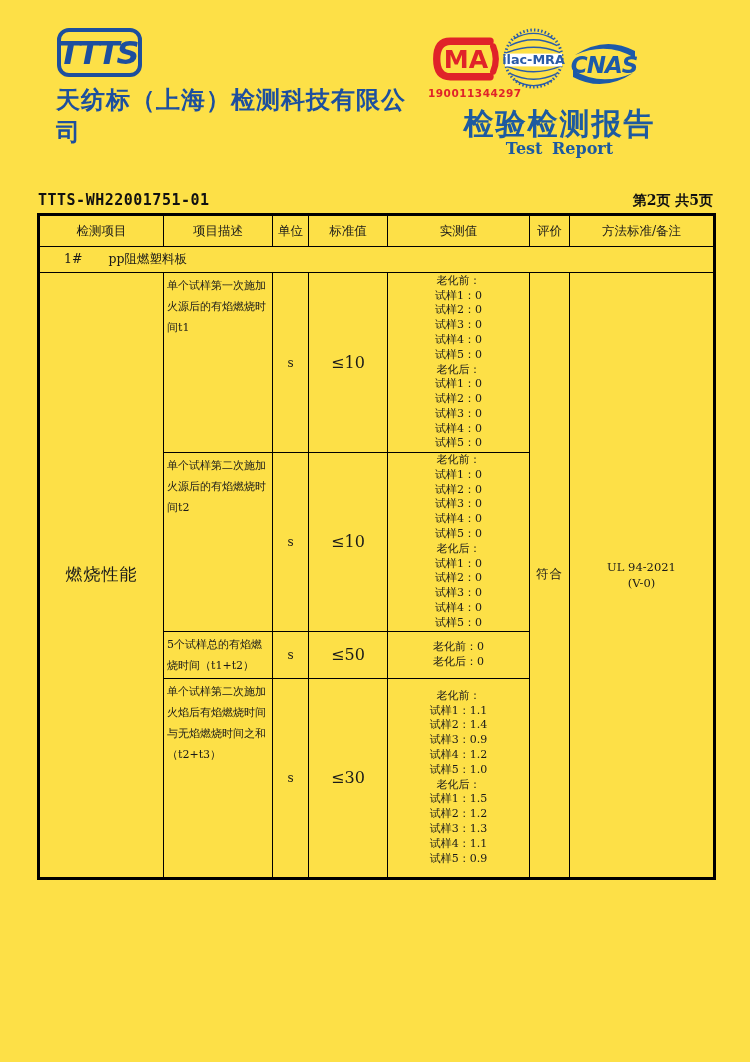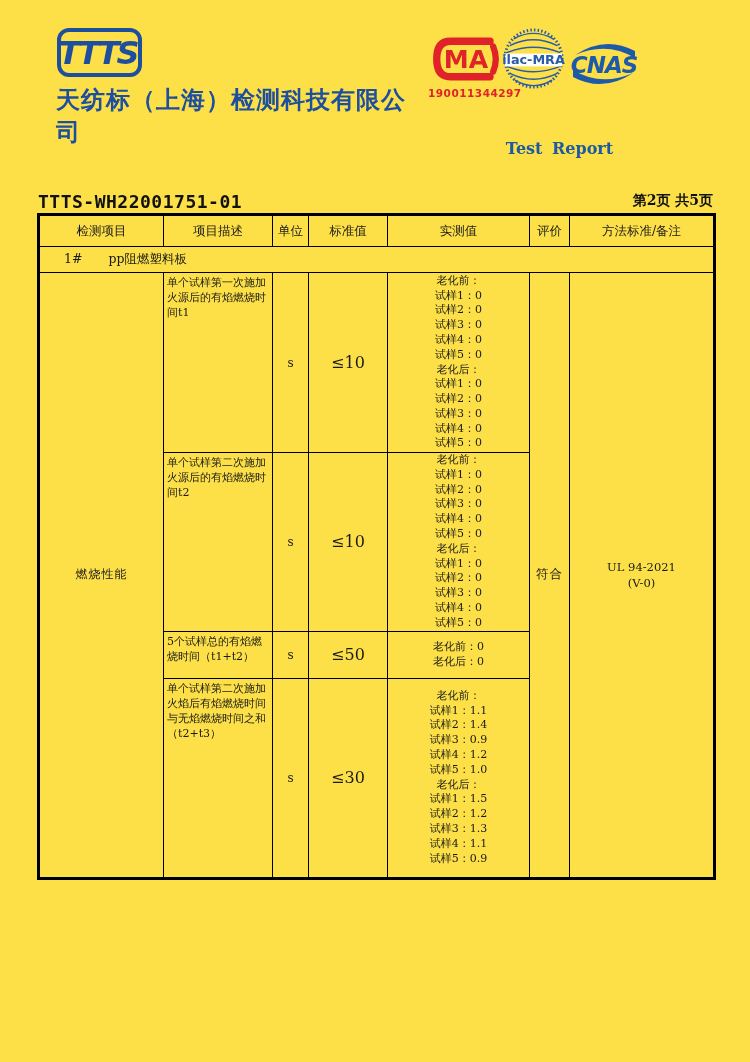--- a/index.html
+++ b/index.html
@@ -29,45 +29,45 @@
                font-family:"DejaVu Sans","Liberation Sans",sans-serif;
                font-size:9px; line-height:10.5px; font-weight:bold; color:#1d4f9e; }
   .title-cn { position:absolute; left:452px; top:104px; width:215px; text-align:center;
               font-size:30px; font-weight:bold; color:#1d5aa0; letter-spacing:2px; }
   .title-en { position:absolute; left:452px; top:139px; width:215px; text-align:center;
               font-size:16px; font-weight:bold; color:#1d5aa0; word-spacing:4px; }
 
   
   .report-no { position:absolute; left:38px; top:191px;
                font-family:"DejaVu Sans Mono","Liberation Mono",monospace;
-               font-weight:bold; font-size:18px; letter-spacing:0.5px; color:#111; }
+               font-weight:bold; font-size:15px; letter-spacing:0.5px; color:#111; }
   .page-info { position:absolute; right:37px; top:192px; font-weight:bold; font-size:14px; color:#111; }
 
   
   table.results { position:absolute; left:37px; top:213px; width:676px;
                   border-collapse:collapse; table-layout:fixed;
                   border:3px solid #000; }
   table.results th, table.results td { border:1px solid #000; overflow:hidden; }
   table.results th { font-weight:normal; font-size:12.5px; text-align:center; vertical-align:middle; }
   tr.h-header { height:32px; }
   tr.h-sample { height:26px; }
   tr.h-r1 { height:180px; }
   tr.h-r2 { height:178px; }
   tr.h-r3 { height:47px; }
   tr.h-r4 { height:200px; }
   td.sample-cell { font-size:12.5px; vertical-align:middle; padding-left:24px; }
   td.sample-cell .sample-name { margin-left:26px; }
-  td.desc { font-size:11px; line-height:15px; vertical-align:top; text-align:left;
+  td.desc { font-size:11px; line-height:21px; vertical-align:top; text-align:left;
             padding:2px 3px; }
   td.center { text-align:center; vertical-align:middle; }
   td.unit { font-size:12px; }
   td.standard { font-size:16px; }
   td.measured { font-size:11px; }
   td.measured div { line-height:14.8px; }
-  td.item-cell { font-size:12px; letter-spacing:1px; }
+  td.item-cell { font-size:17px; letter-spacing:1px; }
   td.verdict { font-size:12.5px; letter-spacing:1px; }
   td.method { font-size:11.5px; }
   td.method div { line-height:16px; font-family:"DejaVu Serif","Liberation Serif",serif; }
 </style>
 </head>
 <body>
 
 <div class="page">
 
   <div class="ttts-box">
@@ -100,20 +100,21 @@
 
   <div class="cnas-wrap">
     <svg width="70" height="48" viewBox="0 0 70 48">
       <path d="M6,15 Q36,-5 66,11 L66,18 Q38,1 6,15 Z" fill="#1d5aa8"></path>
       <path d="M64,33 Q34,53 4,37 L4,30 Q32,47 64,33 Z" fill="#1d5aa8"></path>
       <text x="35" y="33" text-anchor="middle" font-family="DejaVu Sans, Liberation Sans, sans-serif" font-size="23" font-weight="bold" font-style="italic" letter-spacing="-1" fill="#1d5aa8">CNAS</text>
     </svg>
   </div>
 
 
+  <div class="title-cn">检验检测报告</div>
   <div class="title-en">Test Report</div>
 
   <div class="report-no">TTTS-WH22001751-01</div>
   <div class="page-info">第2页 共5页</div>
 
   <table class="results">
     <colgroup>
       <col style="width:125px">
         <col style="width:109px">
         <col style="width:36px">

